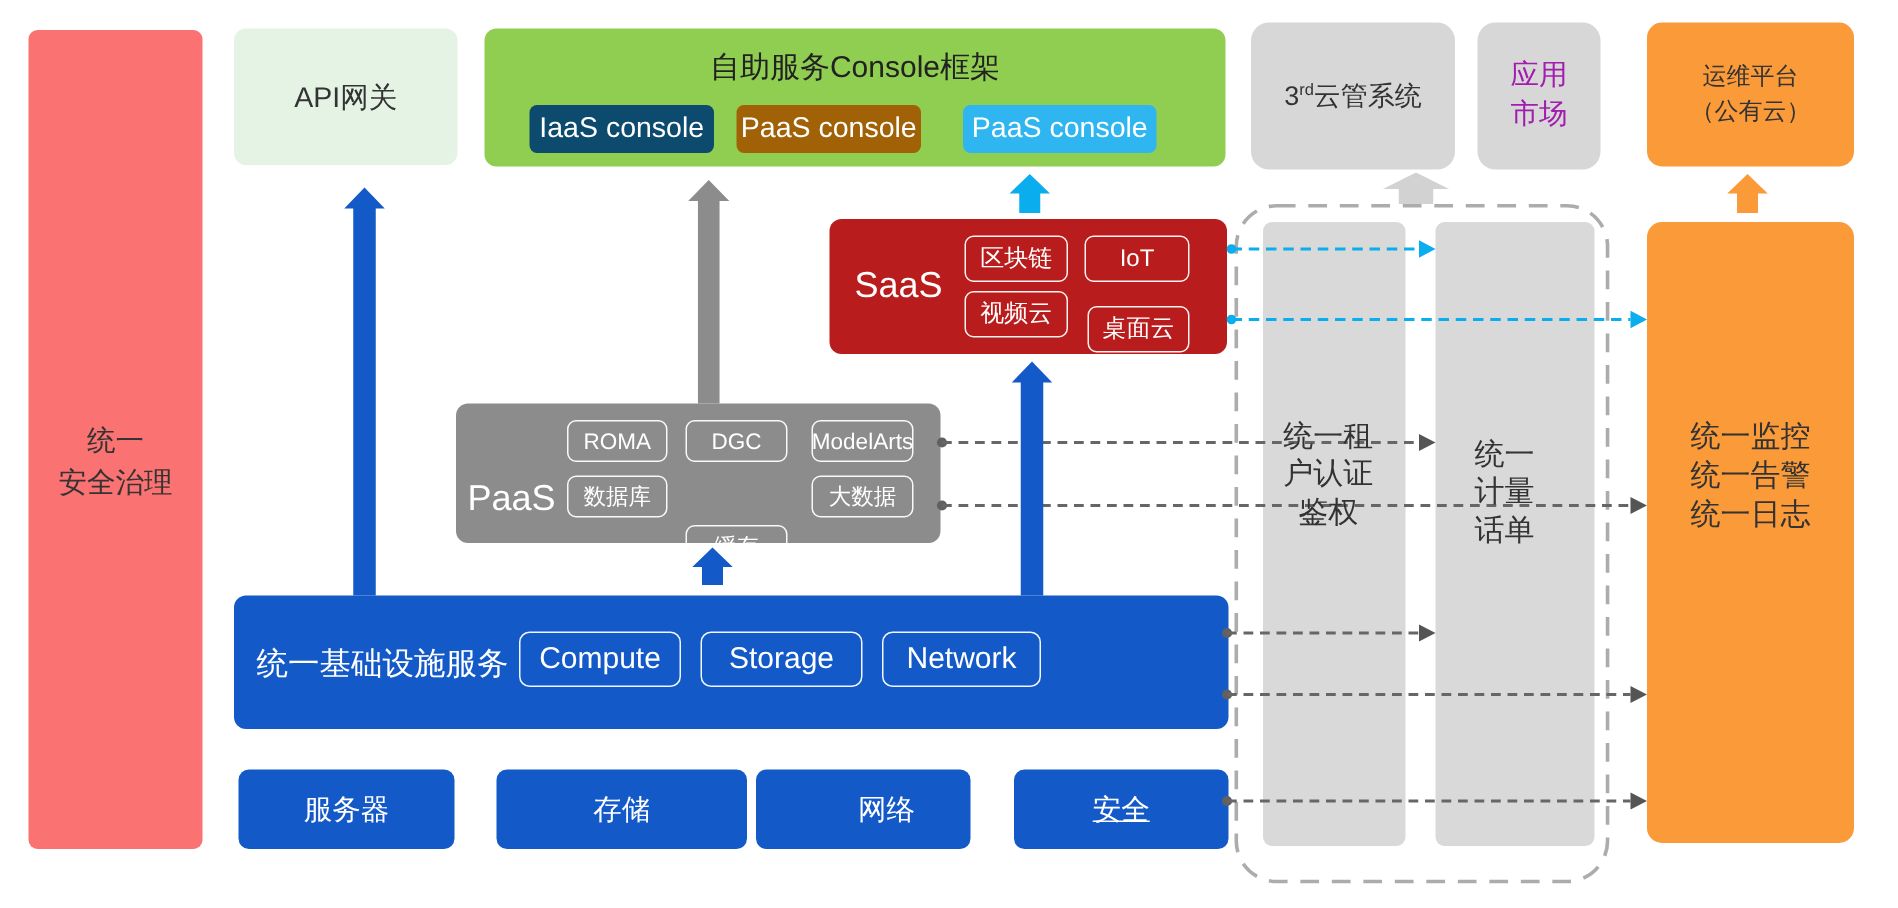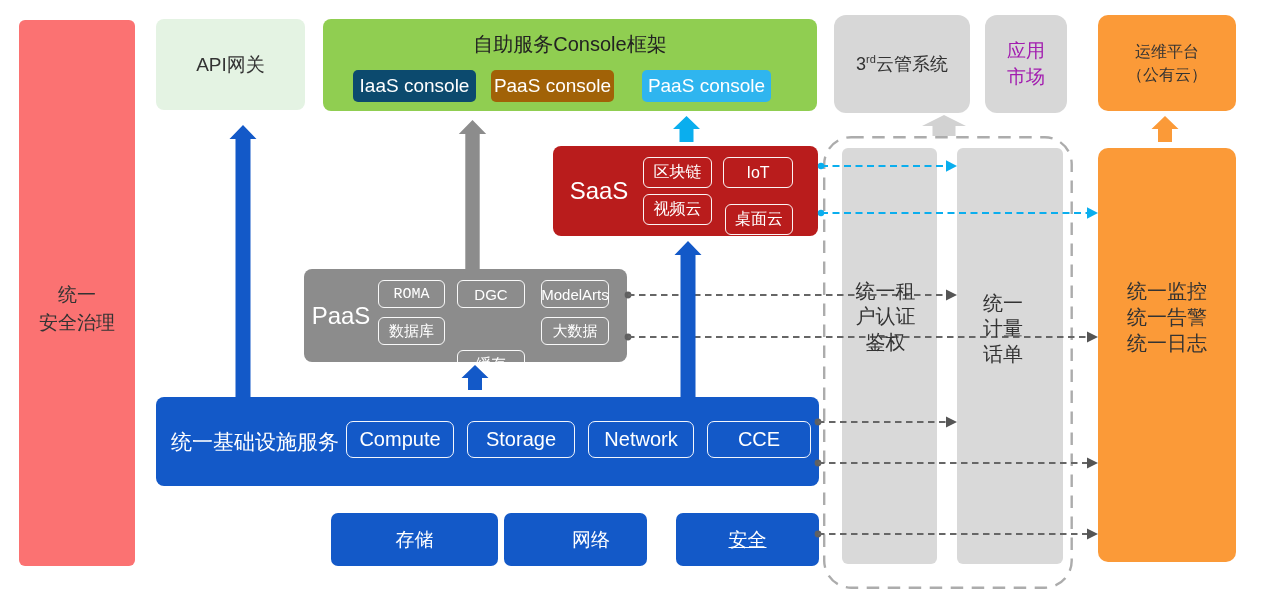--- a/index.html
+++ b/index.html
@@ -42,24 +42,24 @@
   .wchip{position:absolute;border:1.5px solid rgba(255,255,255,.95);border-radius:6px;color:#fff;
          display:flex;align-items:center;justify-content:center;box-sizing:border-box;}
   .saas-box .wchip{font-size:16px;height:31px;}
   .sc-0{left:90px;top:11px;width:69px;}
   .sc-1{left:170px;top:11px;width:70px;}
   .sc-2{left:90px;top:48px;width:69px;}
   .sc-3{left:172px;top:48px;width:68px;margin-top:10px;}
 
   
   .paas-box{left:304px;top:269px;width:323px;height:93px;background:#8C8C8C;border-radius:8px;display:block;}
-  .paas-label{position:absolute;left:0;top:0;width:74px;height:100%;display:flex;align-items:center;
+  .paas-label{position:absolute;left:0;top:17px;width:74px;height:100%;display:flex;align-items:center;
               justify-content:center;color:#fff;font-size:24px;}
   .paas-box .wchip{font-size:15px;height:28px;}
-  .pc-0{left:74px;top:11px;width:67px;font-family:Liberation Mono, monospace;}
+  .pc-0{left:74px;top:11px;width:67px;}
   .pc-1{left:153px;top:11px;width:68px;}
   .pc-2{left:237px;top:11px;width:68px;}
   .pc-3{left:74px;top:48px;width:67px;}
   .pc-4{left:153px;top:48px;width:68px;margin-top:33px;}
   .pc-5{left:237px;top:48px;width:68px;}
 
   
   .infra-box{left:156px;top:397px;width:663px;height:89px;background:#1359C8;border-radius:8px;display:block;}
   .infra-label{position:absolute;left:14px;top:0;width:170px;height:100%;display:flex;align-items:center;
                justify-content:center;color:#fff;font-size:21px;}
@@ -142,23 +142,23 @@
     <div class="wchip pc-3">数据库</div>
     <div class="wchip pc-4">缓存</div>
     <div class="wchip pc-5">大数据</div>
   </div>
 
   <div class="node infra-box">
     <div class="infra-label">统一基础设施服务</div>
     <div class="wchip ic-0">Compute</div>
     <div class="wchip ic-1">Storage</div>
     <div class="wchip ic-2">Network</div>
-    <div class="wchip ic-3">CCE</div>
-  </div>
-
+  </div>
+
+  <div class="node hw-box hw-0">服务器</div>
   <div class="node hw-box hw-1">存储</div>
   <div class="node hw-box hw-2">网络</div>
   <div class="node hw-box hw-3">安全</div>
 
   <div class="node dashed-group"></div>
   <div class="node pillar pillar-auth"></div>
   <div class="node pillar pillar-meter"></div>
   <div class="node monitor-box"></div>
 
   <svg class="svg-layer" width="1265" height="605" viewBox="0 0 1265 605" xmlns="http://www.w3.org/2000/svg">

